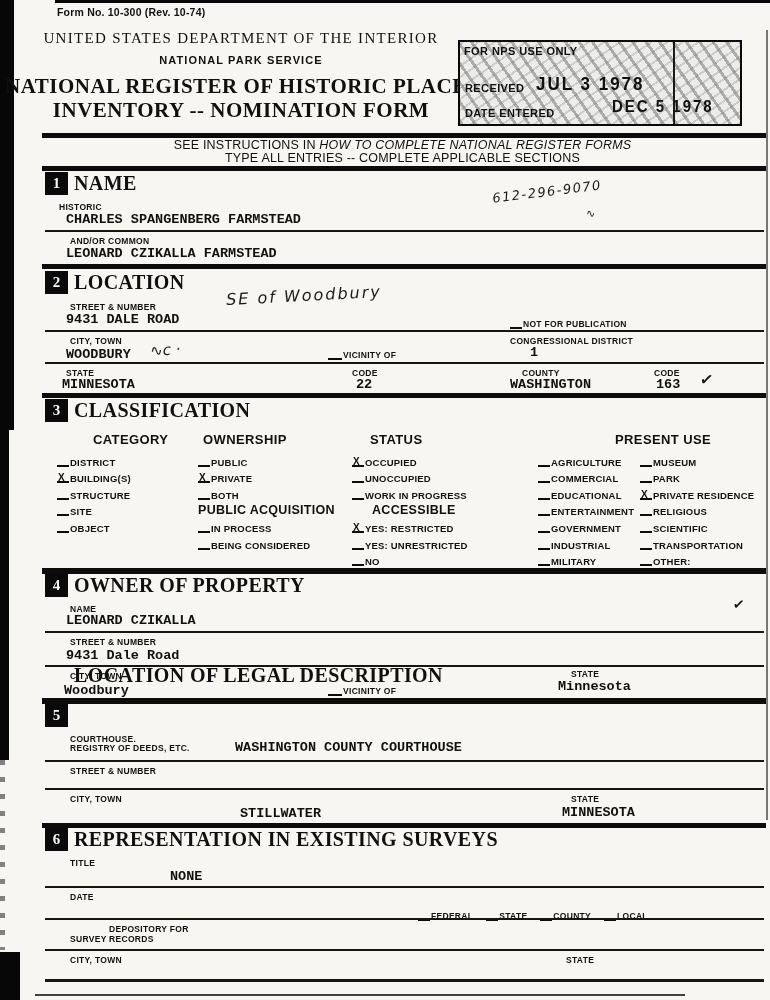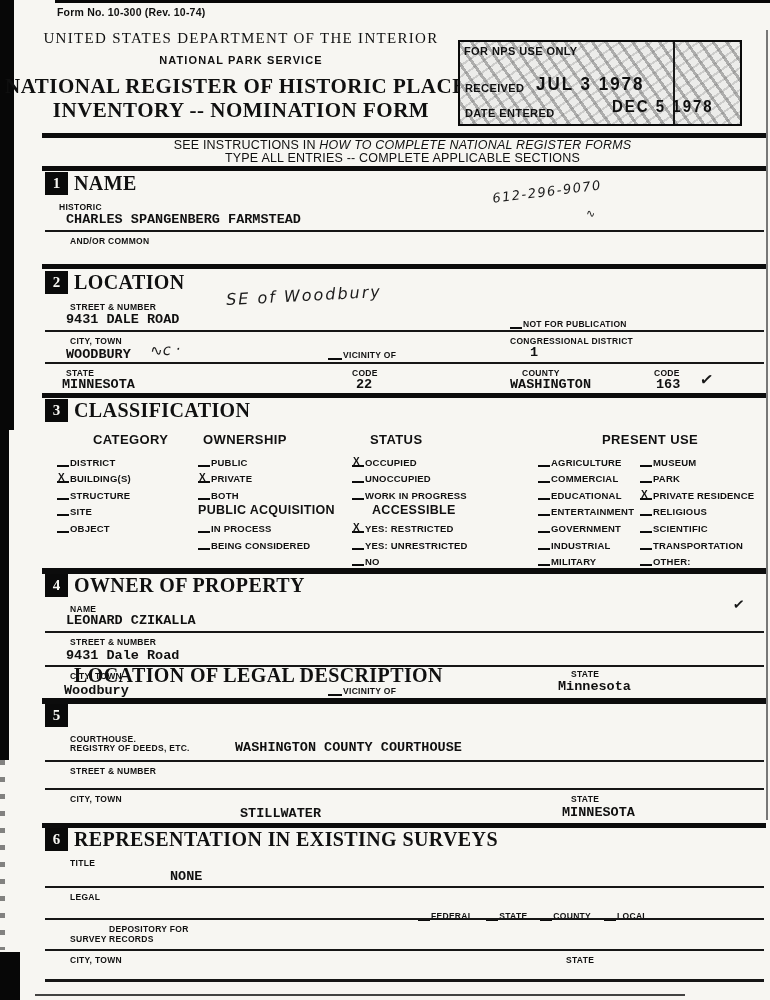--- a/index.html
+++ b/index.html
@@ -90,20 +90,21 @@
 
   <div class="numbox" style="left:45px;top:172px;">1</div>
   <div class="sectitle" style="left:74px;top:172px;">NAME</div>
   <div class="hand" style="left:492px;top:184px;font-size:13px;letter-spacing:1.5px;transform:rotate(-7deg);">612-296-9070</div>
   <div class="hand" style="left:586px;top:207px;font-size:11px;">∿</div>
 
   <span class="flab" style="left:59px;top:202px;">HISTORIC</span>
   <span class="fval" style="left:66px;top:212px;">CHARLES SPANGENBERG FARMSTEAD</span>
   <div class="tline" style="top:230px;"></div>
   <span class="flab" style="left:70px;top:236px;">AND/OR COMMON</span>
+  <span class="fval" style="left:66px;top:246px;">LEONARD CZIKALLA FARMSTEAD</span>
   <div class="bar" style="top:264px;"></div>
 
   <div class="numbox" style="left:45px;top:271px;">2</div>
   <div class="sectitle" style="left:74px;top:271px;">LOCATION</div>
   <div class="hand" style="left:226px;top:286px;font-size:16px;letter-spacing:2px;transform:rotate(-3deg);">SE of Woodbury</div>
 
   <span class="flab" style="left:70px;top:302px;">STREET &amp; NUMBER</span>
   <span class="fval" style="left:66px;top:312px;">9431 DALE ROAD</span>
   <span class="cbx" style="position:absolute;left:510px;top:318px;">
       <span class="ckb">
@@ -136,21 +137,21 @@
   <span class="fval" style="left:656px;top:377px;">163</span>
   <span class="check" style="left:700px;top:370px;font-size:16px;">✓</span>
   <div class="bar" style="top:393px;"></div>
 
   <div class="numbox" style="left:45px;top:399px;">3</div>
   <div class="sectitle" style="left:74px;top:399px;">CLASSIFICATION</div>
 
   <span class="colhead" style="left:93px;top:432px;">CATEGORY</span>
   <span class="colhead" style="left:203px;top:432px;">OWNERSHIP</span>
   <span class="colhead" style="left:370px;top:432px;">STATUS</span>
-  <span class="colhead" style="left:586px;top:432px;padding-left:16px;">PRESENT USE</span>
+  <span class="colhead" style="left:599px;top:432px;padding-left:16px;">PRESENT USE</span>
 
   <div class="ccol" style="left:57px;top:451px;width:138px;">
     <div class="ci">
         <span class="ckb">
           <span class="mk"></span>
         </span>
         <span class="lb">DISTRICT</span>
       </div>
     <div class="ci">
         <span class="ckb">
@@ -385,21 +386,21 @@
   <span class="fval" style="left:562px;top:805px;">MINNESOTA</span>
   <div class="bar" style="top:823px;"></div>
 
   <div class="numbox" style="left:45px;top:828px;">6</div>
   <div class="sectitle" style="left:74px;top:828px;">REPRESENTATION IN EXISTING SURVEYS</div>
 
   <span class="flab" style="left:70px;top:858px;">TITLE</span>
   <span class="fval" style="left:170px;top:869px;">NONE</span>
   <div class="tline" style="top:886px;"></div>
 
-  <span class="flab" style="left:70px;top:892px;">LEGAL</span>
+  <span class="flab" style="left:70px;top:892px;">DATE</span>
   <span class="lvls" style="left:418px;top:902px;">
     <span class="cbx">
         <span class="ckb">
           <span class="mk"></span>
         </span>
         <span class="lb">FEDERAL</span>
       </span>
     <span class="cbx">
         <span class="ckb">
           <span class="mk"></span>

